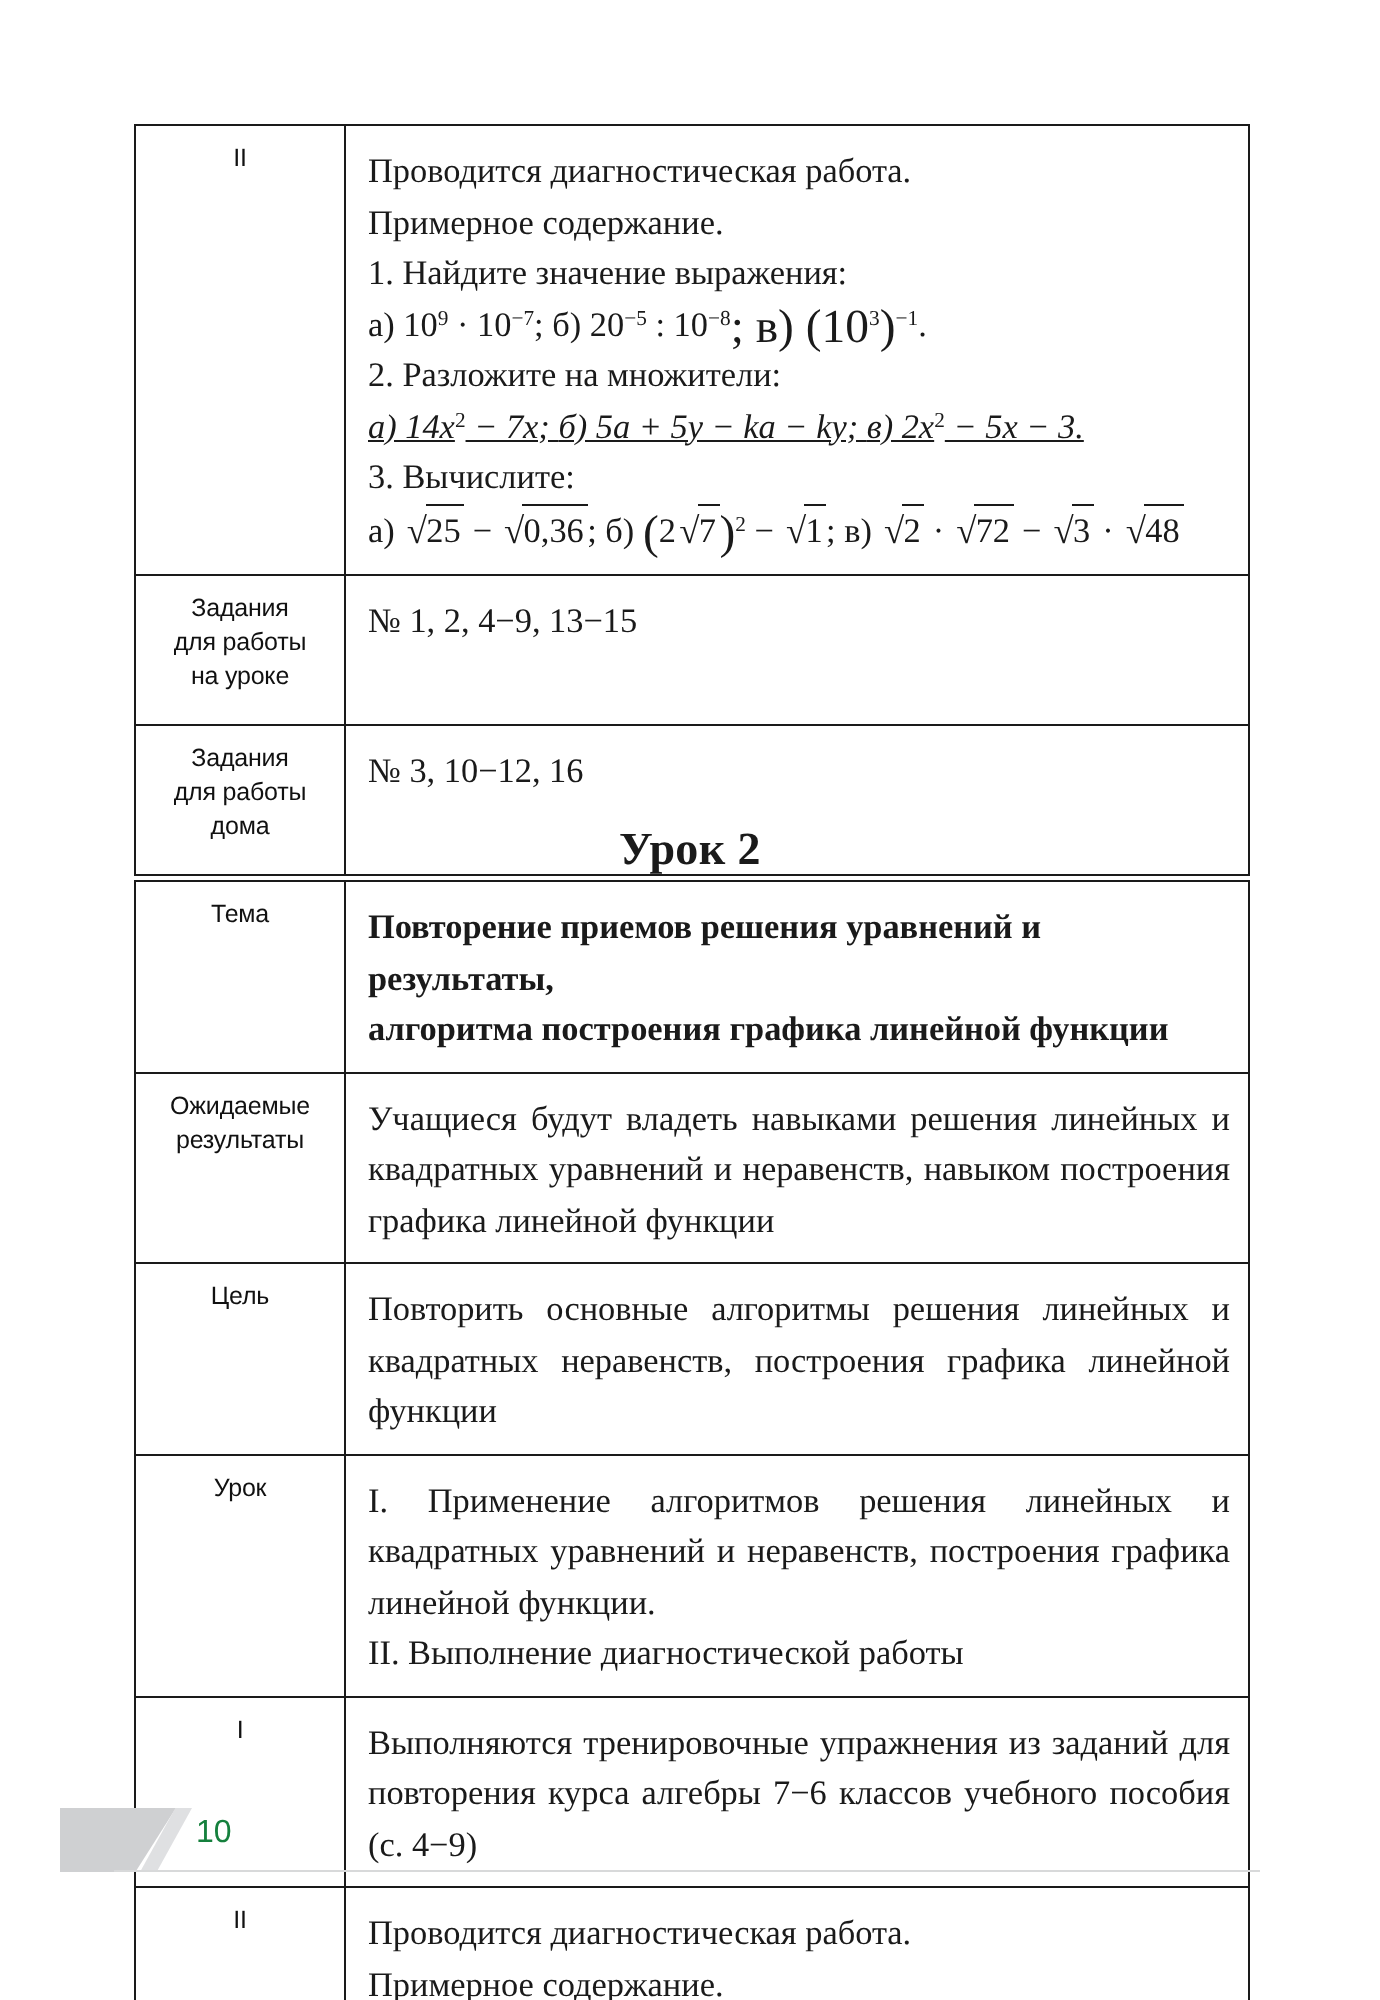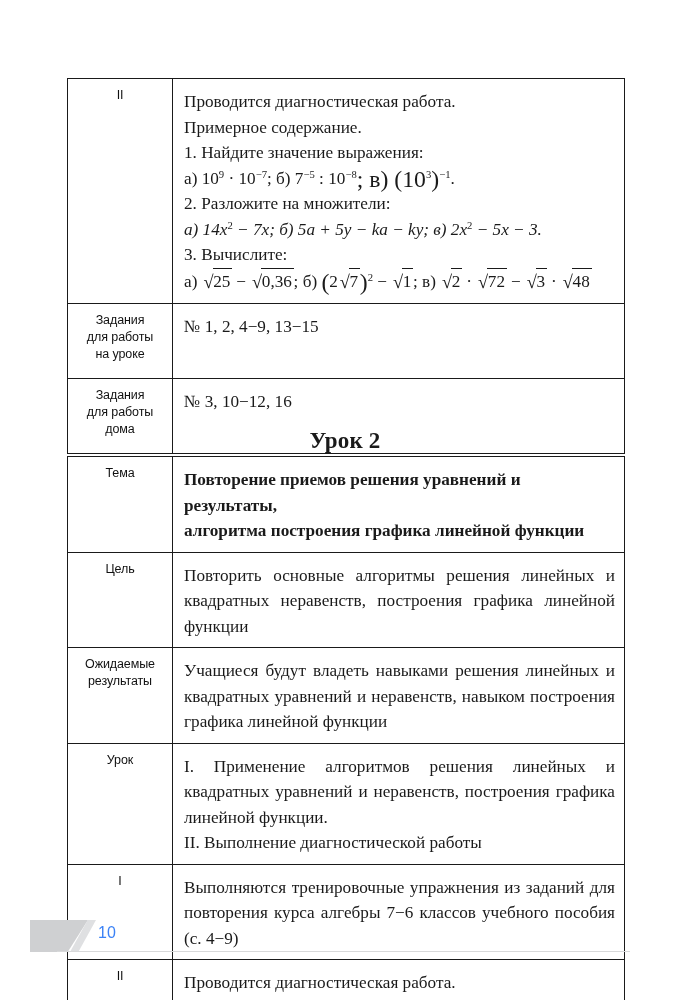--- a/index.html
+++ b/index.html
@@ -11,21 +11,21 @@
     height: 1000px;
     background: #ffffff;
     font-family: "Liberation Serif", serif;
     color: #1a1a1a;
     position: relative;
     overflow: hidden;
   }
 
   .page {
     position: absolute;
-    left: 0; top: 16px;
+    left: 0; top: 0;
     width: 690px;
     height: 870px;
   }
 
   
   .tbl {
     position: absolute;
     left: 67px;
     width: 558px;
     border-collapse: collapse;
@@ -59,21 +59,21 @@
   #table-2 { top: 440px; }
 
   .justify { text-align: justify; text-align-last: left; }
 
   .bold { font-weight: bold; font-size: 16.6px; line-height: 24px; }
 
   .ital { }
 
   
   .m { font-family: "Liberation Serif", serif; }
-  .mi { font-style: italic; }
+  .mi { font-style: italic; text-decoration: underline; }
   sup, .sup {
     font-size: 0.62em;
     vertical-align: 0.52em;
     line-height: 0;
   }
   .big-paren {
     font-size: 1.38em;
     vertical-align: -0.12em;
     line-height: 0;
   }
@@ -139,39 +139,39 @@
     height: 1px;
     background: #d8d9da;
   }
   #page-number {
     position: absolute;
     left: 68px;
     top: 4px;
     font-family: "Liberation Sans", sans-serif;
     font-size: 16px;
     font-weight: normal;
-    color: #3b82f6;
+    color: #15803d;
   }
 </style>
 </head>
 <body>
 
 <div class="page">
 
   <table class="tbl" id="table-1">
     <tbody>
       <tr>
         <td class="lbl">
           <span>II</span>
         </td>
         <td class="cnt">
           <div>Проводится диагностическая работа.</div>
           <div class="ital">Примерное содержание.</div>
           <div>1. Найдите значение выражения:</div>
-          <div class="m"><span>а) 10</span><sup class="sup">9</sup><span> · 10</span><sup class="sup">−7</sup><span>; б) 7</span><sup class="sup">−5</sup><span> : 10</span><sup class="sup">−8</sup><span class="big-paren">; в) (10</span><sup class="sup">3</sup><span class="big-paren">)</span><sup class="sup">−1</sup><span>.</span></div>
+          <div class="m"><span>а) 10</span><sup class="sup">9</sup><span> · 10</span><sup class="sup">−7</sup><span>; б) 20</span><sup class="sup">−5</sup><span> : 10</span><sup class="sup">−8</sup><span class="big-paren">; в) (10</span><sup class="sup">3</sup><span class="big-paren">)</span><sup class="sup">−1</sup><span>.</span></div>
           <div>2. Разложите на множители:</div>
           <div class="m"><span class="mi">а) 14x</span><sup class="sup">2</sup><span class="mi"> − 7x; </span><span class="mi">б) 5a + 5y − ka − ky; </span><span class="mi">в) 2x</span><sup class="sup">2</sup><span class="mi"> − 5x − 3.</span></div>
           <div>3. Вычислите:</div>
           <div class="m"><span>а) </span><span class="radic"><span class="rsym">√</span><span class="rbody">25</span></span><span> − </span><span class="radic"><span class="rsym">√</span><span class="rbody">0,36</span></span><span>; б) </span><span class="big-paren">(</span><span>2</span><span class="radic"><span class="rsym">√</span><span class="rbody">7</span></span><span class="big-paren">)</span><sup class="sup">2</sup><span> − </span><span class="radic"><span class="rsym">√</span><span class="rbody">1</span></span><span>; в) </span><span class="radic"><span class="rsym">√</span><span class="rbody">2</span></span><span> · </span><span class="radic"><span class="rsym">√</span><span class="rbody">72</span></span><span> − </span><span class="radic"><span class="rsym">√</span><span class="rbody">3</span></span><span> · </span><span class="radic"><span class="rsym">√</span><span class="rbody">48</span></span></div>
         </td>
       </tr>
 
       <tr>
         <td class="lbl" style="height:58px;">
           <div>Задания</div>
@@ -205,31 +205,31 @@
           <span>Тема</span>
         </td>
         <td class="cnt bold">
           <div>Повторение приемов решения уравнений и результаты,</div>
           <div>алгоритма построения графика линейной функции</div>
         </td>
       </tr>
 
       <tr>
         <td class="lbl">
-          <span>Цель</span>
-        </td>
-        <td class="cnt justify">Повторить основные алгоритмы решения линейных и квадратных неравенств, построения графика линейной функции</td>
-      </tr>
-
-      <tr>
-        <td class="lbl">
           <div>Ожидаемые</div>
           <div>результаты</div>
         </td>
         <td class="cnt justify">Учащиеся будут владеть навыками решения линейных и квадратных уравнений и неравенств, навыком построения графика линейной функции</td>
+      </tr>
+
+      <tr>
+        <td class="lbl">
+          <span>Цель</span>
+        </td>
+        <td class="cnt justify">Повторить основные алгоритмы решения линейных и квадратных неравенств, построения графика линейной функции</td>
       </tr>
 
       <tr>
         <td class="lbl">
           <span>Урок</span>
         </td>
         <td class="cnt">
           <div class="justify">I. Применение алгоритмов решения линейных и квадратных уравнений и неравенств, построения графика линейной функции.</div>
           <div>II. Выполнение диагностической работы</div>
         </td>

